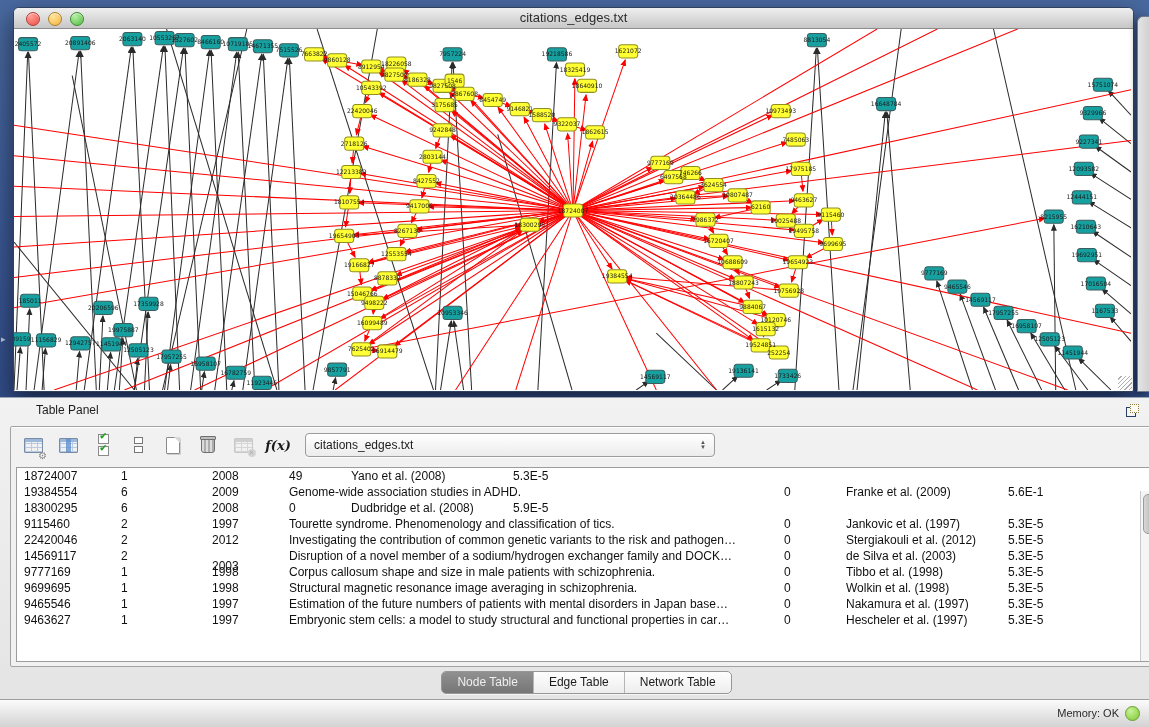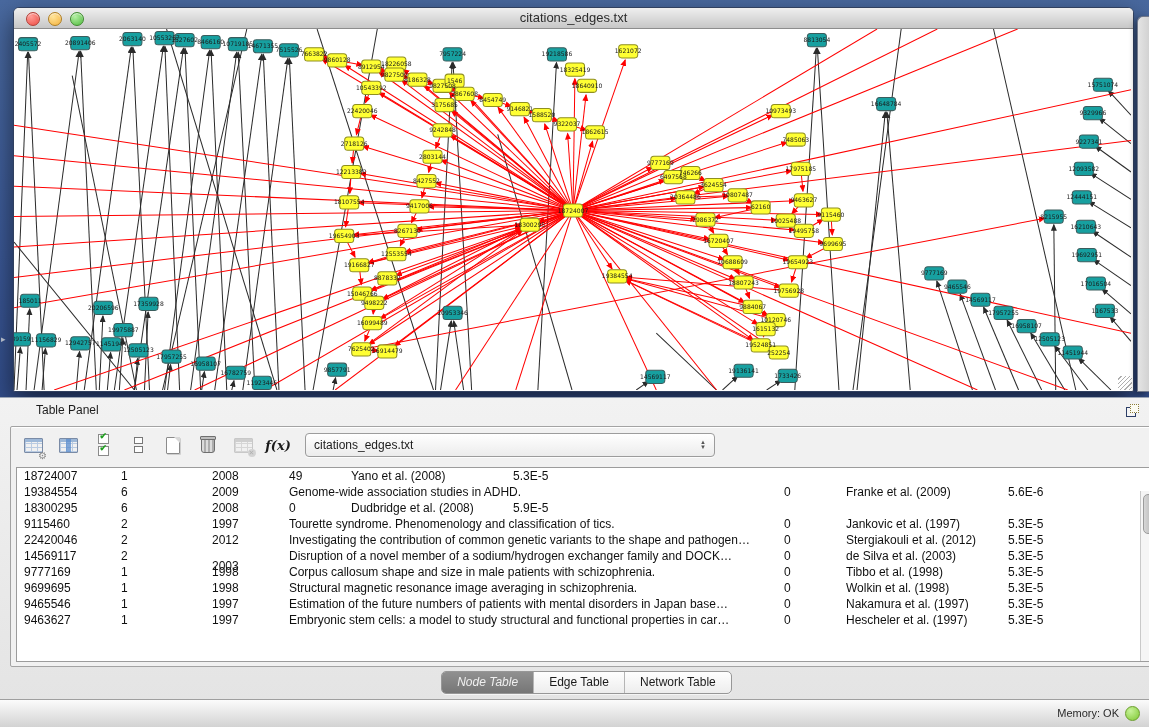--- a/index.html
+++ b/index.html
@@ -83,21 +83,21 @@
   .td{box-sizing:border-box;padding-left:7px;white-space:nowrap;overflow:hidden;}
   .vscroll{position:absolute;top:23px;right:0;bottom:0;width:15px;background:#f5f5f5;border-left:1px solid #c9c9c9;}
   .vthumb{position:absolute;top:3px;left:2px;width:9px;height:38px;border-radius:5px;
     background:linear-gradient(90deg,#d7d7d7,#b5b5b5);border:1px solid #9b9b9b;}
   
   .tabbar{position:absolute;bottom:7px;left:0;width:100%;display:flex;justify-content:center;}
   .seg{display:flex;border:1px solid #979797;border-radius:5px;overflow:hidden;height:21px;
     background:linear-gradient(#fefefe,#ededed);box-shadow:0 1px 0 rgba(255,255,255,.6);}
   .seg .tab{padding:0 15px;font-size:12px;line-height:21px;color:#1b1b1b;border-left:1px solid #b5b5b5;}
   .seg .tab:first-child{border-left:none;}
-  .seg .tab.sel{background:linear-gradient(#909090,#767676);color:#efefef;font-style:italic;}
+  .seg .tab.sel{background:linear-gradient(#909090,#767676);color:#efefef;}
   
   #status-bar{position:absolute;left:0;bottom:0;width:1149px;height:27px;
     background:linear-gradient(#fbfbfb,#d3d3d3);border-top:1px solid #9f9f9f;}
   .mem-label{position:absolute;right:30px;top:7px;font-size:11px;color:#2a2a2a;}
   .mem-dot{position:absolute;right:9px;top:6px;width:13px;height:13px;border-radius:50%;
     background:radial-gradient(circle at 35% 30%,#c8f29a,#7ec832);border:1px solid #6b9e2c;}
 </style>
 </head>
 <body>
 
@@ -643,21 +643,21 @@
             <div class="td" style="width: 162px;">Yano et al. (2008)</div>
             <div class="td" style="width: 97px;">5.3E-5</div>
           </div>
           <div class="tr">
             <div class="td" style="width: 97px;">19384554</div>
             <div class="td" style="width: 91px;">6</div>
             <div class="td" style="width: 77px;">2009</div>
             <div class="td" style="width: 495px;">Genome-wide association studies in ADHD.</div>
             <div class="td" style="width: 62px;">0</div>
             <div class="td" style="width: 162px;">Franke et al. (2009)</div>
-            <div class="td" style="width: 97px;">5.6E-6</div>
+            <div class="td" style="width: 97px;">5.6E-1</div>
           </div>
           <div class="tr">
             <div class="td" style="width: 97px;">18300295</div>
             <div class="td" style="width: 91px;">6</div>
             <div class="td" style="width: 77px;">2008</div>
             <div class="td" style="width: 62px;">0</div>
             <div class="td" style="width: 162px;">Dudbridge et al. (2008)</div>
             <div class="td" style="width: 97px;">5.9E-5</div>
           </div>
           <div class="tr">
@@ -666,21 +666,21 @@
             <div class="td" style="width: 77px;">1997</div>
             <div class="td" style="width: 495px;">Tourette syndrome. Phenomenology and classification of tics.</div>
             <div class="td" style="width: 62px;">0</div>
             <div class="td" style="width: 162px;">Jankovic et al. (1997)</div>
             <div class="td" style="width: 97px;">5.3E-5</div>
           </div>
           <div class="tr">
             <div class="td" style="width: 97px;">22420046</div>
             <div class="td" style="width: 91px;">2</div>
             <div class="td" style="width: 77px;">2012</div>
-            <div class="td" style="width: 495px;">Investigating the contribution of common genetic variants to the shape and pathogen…</div>
+            <div class="td" style="width: 495px;">Investigating the contribution of common genetic variants to the risk and pathogen…</div>
             <div class="td" style="width: 62px;">0</div>
             <div class="td" style="width: 162px;">Stergiakouli et al. (2012)</div>
             <div class="td" style="width: 97px;">5.5E-5</div>
           </div>
           <div class="tr">
             <div class="td" style="width: 97px;">14569117</div>
             <div class="td" style="width: 91px;">2</div>
             <div class="td" style="width: 77px; margin-top: 19px;">2003</div>
             <div class="td" style="width: 495px;">Disruption of a novel member of a sodium/hydrogen exchanger family and DOCK…</div>
             <div class="td" style="width: 62px;">0</div>

